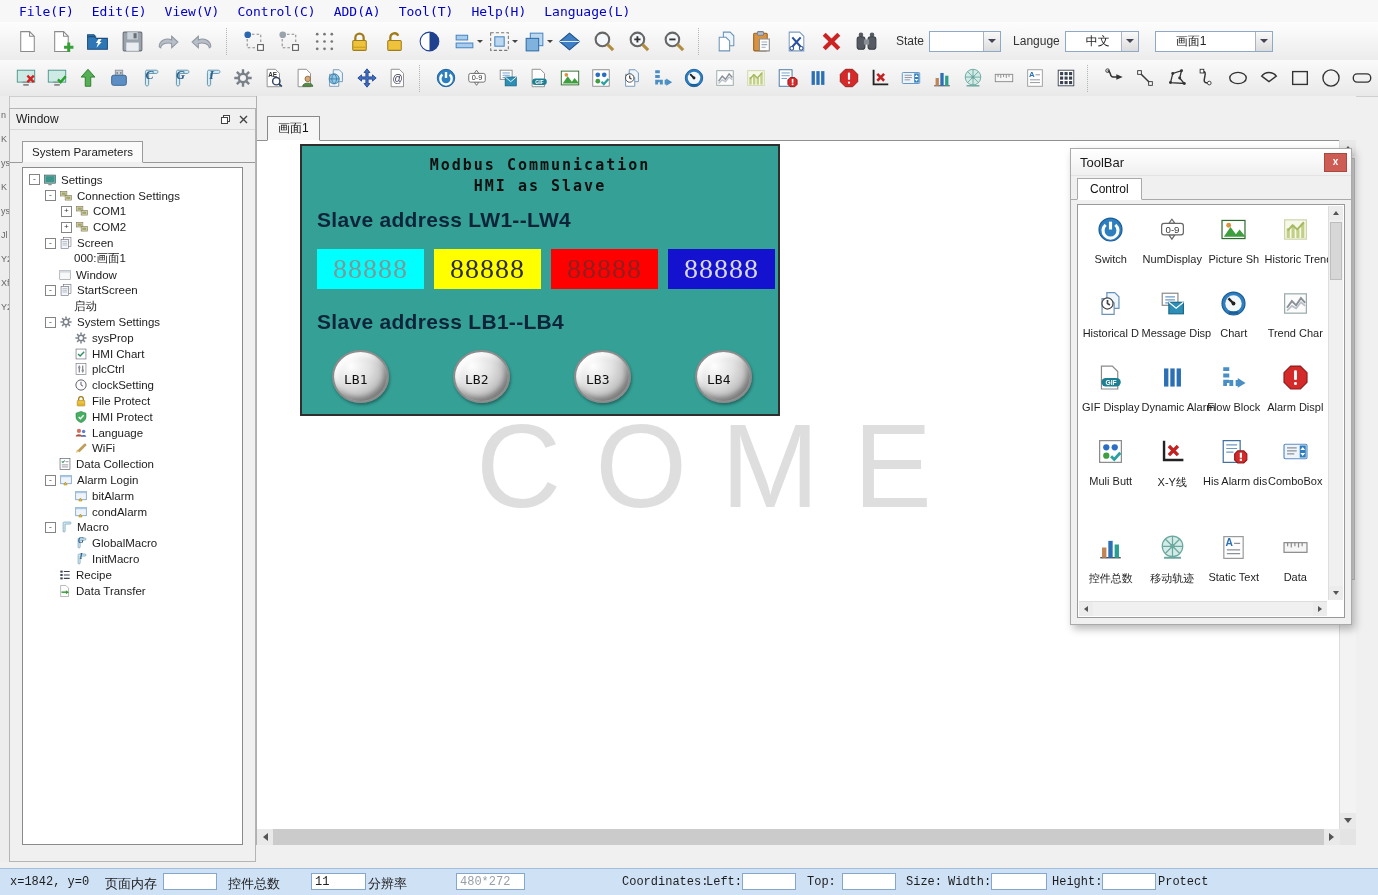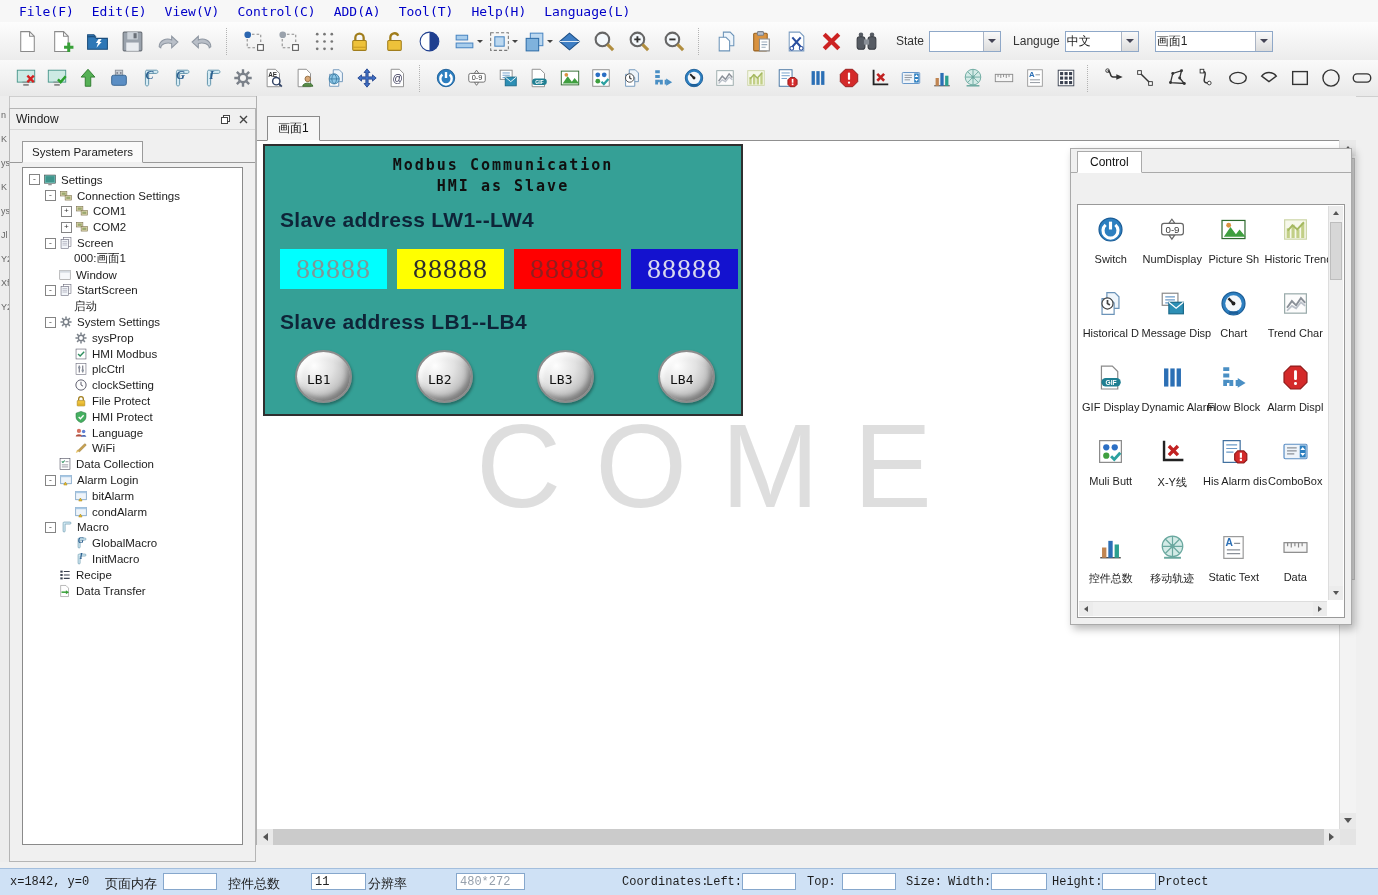--- a/index.html
+++ b/index.html
@@ -14,21 +14,21 @@
   .tb1{position:absolute;left:0;top:22px;right:0;height:38px;background:linear-gradient(#fdfdfd,#ececec);border-bottom:1px solid #ddd;display:flex;align-items:center;padding-left:10px}
   .tb2{position:absolute;left:0;top:60px;right:0;height:36px;background:linear-gradient(#fafafa,#e9e9e9);border-bottom:1px solid #cfcfcf;display:flex;align-items:center;padding-left:10px}
   .tbi{width:33px;height:32px;display:inline-flex;align-items:center;justify-content:center;position:relative;margin:0 1px;border-radius:3px}
   .tbi .ic{width:25px;height:25px}
   .tb2 .tbi{width:29px;height:28px}
   .tb2 .tbi .ic{width:22px;height:22px}
   .vsep{width:6px;height:27px;border-left:1px dotted #b3b3b3;margin:0 4px 0 6px}
   .ddm{position:absolute;right:-2px;bottom:11px;width:0;height:0;border:3.5px solid transparent;border-top-color:#444}
   .ov{position:absolute;left:0;right:0;top:4px;text-align:center;font:italic bold 12px "Liberation Serif",serif;color:#2b5f8f;pointer-events:none}
   .tb-label{font:12px "Liberation Sans",sans-serif;color:#333;margin:0 5px 0 12px}
-  .combo{display:inline-flex;align-items:center;height:21px;background:#fff;border:1px solid #8fa8c8;font:12px "Liberation Sans",sans-serif;color:#222;padding-left:1px;position:relative;box-sizing:border-box}
+  .combo{display:inline-flex;align-items:center;height:21px;background:#fff;border:1px solid #8fa8c8;font:12px "Liberation Sans",sans-serif;color:#222;padding-left:20px;position:relative;box-sizing:border-box}
   .combo .cval{flex:1}
   .combo .carrow{width:16px;height:100%;margin-left:4px;background:linear-gradient(#fafafa,#dcdcdc);border-left:1px solid #aab4c4;display:flex;align-items:center;justify-content:center}
   .combo .carrow:after{content:"";width:0;height:0;border:4px solid transparent;border-top-color:#445;margin-top:4px}
 
   
   .sliver{position:absolute;left:0;top:96px;width:9px;height:766px;background:#ededed;border-right:1px solid #c6c6c6;overflow:hidden}
   .frag{font:9px "Liberation Sans",sans-serif;color:#666;margin:14px 0 0 1px}
 
   
   .winpanel{position:absolute;left:9px;top:108px;width:247px;height:754px;background:#f0f0f0;border:1px solid #b5b5b5;box-sizing:border-box}
@@ -1003,21 +1003,21 @@
               <use href="#s-gear"></use>
             </svg></span>
           <span class="tlabel">sysProp</span>
         </div>
         <div class="trow">
           <span style="width: 38px; flex: 0 0 auto;"></span>
           <span style="width: 13px; flex: 0 0 auto;"></span>
           <span class="tic"><svg viewBox="0 0 24 24">
               <use href="#t-check"></use>
             </svg></span>
-          <span class="tlabel">HMI Modbus</span>
+          <span class="tlabel">HMI Chart</span>
         </div>
         <div class="trow">
           <span style="width: 38px; flex: 0 0 auto;"></span>
           <span style="width: 13px; flex: 0 0 auto;"></span>
           <span class="tic"><svg viewBox="0 0 24 24">
               <use href="#t-sliders"></use>
             </svg></span>
           <span class="tlabel">plcCtrl</span>
         </div>
         <div class="trow">
@@ -1133,21 +1133,21 @@
           <span class="tlabel">Data Transfer</span>
         </div>
       </div>
   </div>
 
   <div class="editor">
     <div class="tabstrip">
       <span class="canvas-tab">画面1</span>
     </div>
     <div class="canvas">
-      <div class="screen" id="hmi-screen" style="background: rgb(53, 160, 150);">
+      <div class="screen" id="hmi-screen" style="background: rgb(53, 160, 150); margin-left: 37px;">
         <div class="scr-title">
             <div>Modbus Communication</div>
             <div>HMI as Slave</div>
           </div>
         <div class="scr-h" style="top:62px">Slave address LW1--LW4</div>
         <div class="numrow" id="lw-row">
             <div class="numbox" style="background: rgb(0, 255, 255); color: rgb(125, 152, 152);">88888</div>
             <div class="numbox" style="background: rgb(255, 255, 0); color: rgb(46, 46, 46);">88888</div>
             <div class="numbox" style="background: rgb(255, 0, 0); color: rgb(143, 31, 31);">88888</div>
             <div class="numbox" style="background: rgb(20, 18, 207); color: rgb(216, 216, 238);">88888</div>
@@ -1175,20 +1175,24 @@
           <span class="tri-left"></span>
         </span>
       <span class="sb-btn" style="right:0;top:0">
           <span class="tri-right"></span>
         </span>
     </div>
     <div class="corner"></div>
   </div>
 
   <div class="toolpanel">
+    <div class="tp-head">
+      <span class="tp-title">ToolBar</span>
+      <span class="tp-close">x</span>
+    </div>
     <div class="tp-tabs">
       <span class="tp-tab">Control</span>
     </div>
     <div class="tp-body">
       <div class="tp-grid" id="toolbox-grid">
           <div class="tool-cell">
             <svg class="ic" viewBox="0 0 24 24">
               <use href="#s-power"></use>
             </svg>
             <div class="tool-label">Switch</div>

